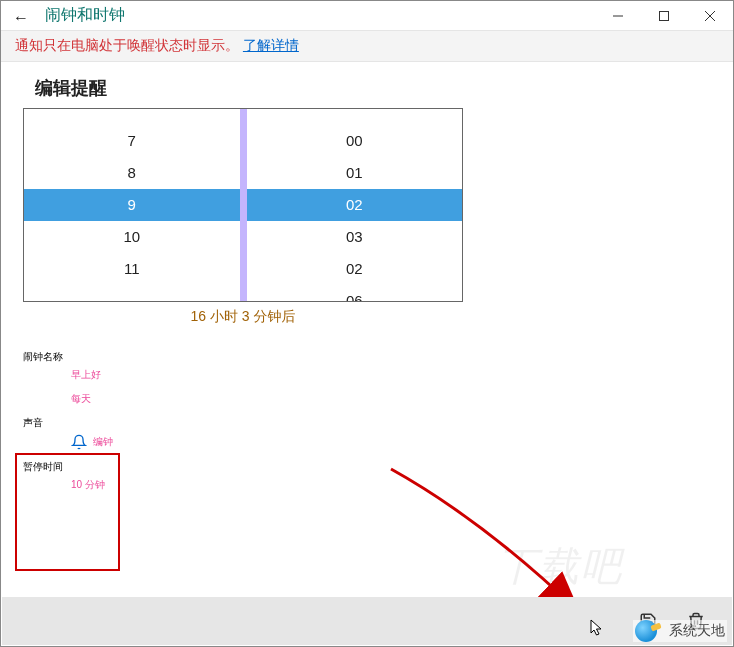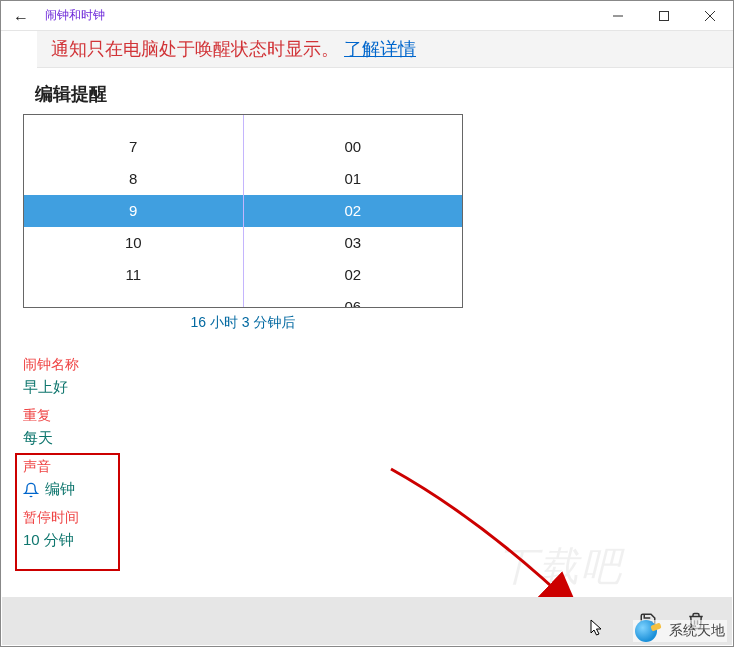--- a/index.html
+++ b/index.html
@@ -22,39 +22,38 @@
     background: #fff;
     border-bottom: 1px solid #e5e5e5;
   }
   .titlebar .back {
     width: 40px; height: 30px;
     display:flex; align-items:center; justify-content:center;
     font-size: 16px;
   }
   .titlebar .title {
     flex: 0 0 auto;
-    font-size: 12px;
+    font-size: 16px;
     padding-left: 4px;
-    color: #6d28d9;
+    color: #0f766e;
   }
   .titlebar .spacer { flex:1; }
   .winbtn {
     width: 46px; height: 30px;
     display:flex; align-items:center; justify-content:center;
     color:#333;
   }
   .winbtn svg { width:10px; height:10px; }
   
   .notice {
     background: #f4f4f4;
     border-bottom: 1px solid #e5e5e5;
     padding: 6px 14px;
-    font-size: 18px;
+    font-size: 14px;
     color: #d13438;
-    margin-left: 36px;
   }
   .notice a { color: #0066cc; text-decoration: underline; cursor:pointer; }
   
   .content {
     padding: 14px 22px 0 22px;
   }
   .heading {
     font-size: 18px;
     font-weight: 600;
     margin-bottom: 8px;
@@ -66,55 +65,56 @@
     display: flex;
     overflow: hidden;
     position: relative;
     width: 440px;
   }
   .picker-col {
     flex: 1;
     text-align: center;
     position: relative;
   }
-  .picker-col + .picker-col { border-left: 1px solid #c4b5fd; }
+  .picker-col + .picker-col { border-left: 7px solid #c4b5fd; }
   .picker-row {
     height: 32px;
     line-height: 32px;
     font-size: 15px;
     color: #222;
   }
   .picker-row.partial-top {
     height: 16px; line-height: 0px; overflow:hidden;
   }
   .picker-row.partial-bot {
     height: 18px; line-height: 32px; overflow:hidden;
   }
   .picker-row.selected {
     background: #409fe0;
     color: #fff;
   }
   .countdown {
     width: 440px;
     text-align: center;
     font-size: 14px;
-    color: #0369a1;
+    color: #a16207;
     padding: 6px 0 14px 0;
   }
   .field {
     margin-top: 10px;
   }
   .field-label {
-    font-size: 14px;
-    color: #ef4444;
+    font-size: 10px;
+    color: #000000;
     margin-bottom: 4px;
   }
   .field-value {
-    font-size: 15px;
-    color: #0f766e;
+    font-size: 10px;
+    color: #ec4899;
+    margin-left: 48px;
   }
   .field-value.with-icon {
     display:flex; align-items:center; gap:6px;
   }
   .bell-icon {
     width:16px; height:16px; color:#0066cc;
   }
   .redbox {
     border: 2px solid #cc0000;
     position: absolute;
@@ -248,21 +248,20 @@
   </div>
 
   <div class="countdown">16 小时 3 分钟后</div>
 
   <div class="field">
     <div class="field-label">闹钟名称</div>
     <div class="field-value">早上好</div>
   </div>
 
   <div class="field">
-    <div class="field-label">重复</div>
     <div class="field-value">每天</div>
   </div>
 
   <div class="field">
     <div class="field-label">声音</div>
     <div class="field-value with-icon">
       <svg class="bell-icon" viewBox="0 0 24 24" fill="none" stroke="currentColor" stroke-width="2">
         <path d="M18 8a6 6 0 0 0-12 0c0 7-3 9-3 9h18s-3-2-3-9"></path>
         <path d="M13.7 21a2 2 0 0 1-3.4 0"></path>
       </svg>

